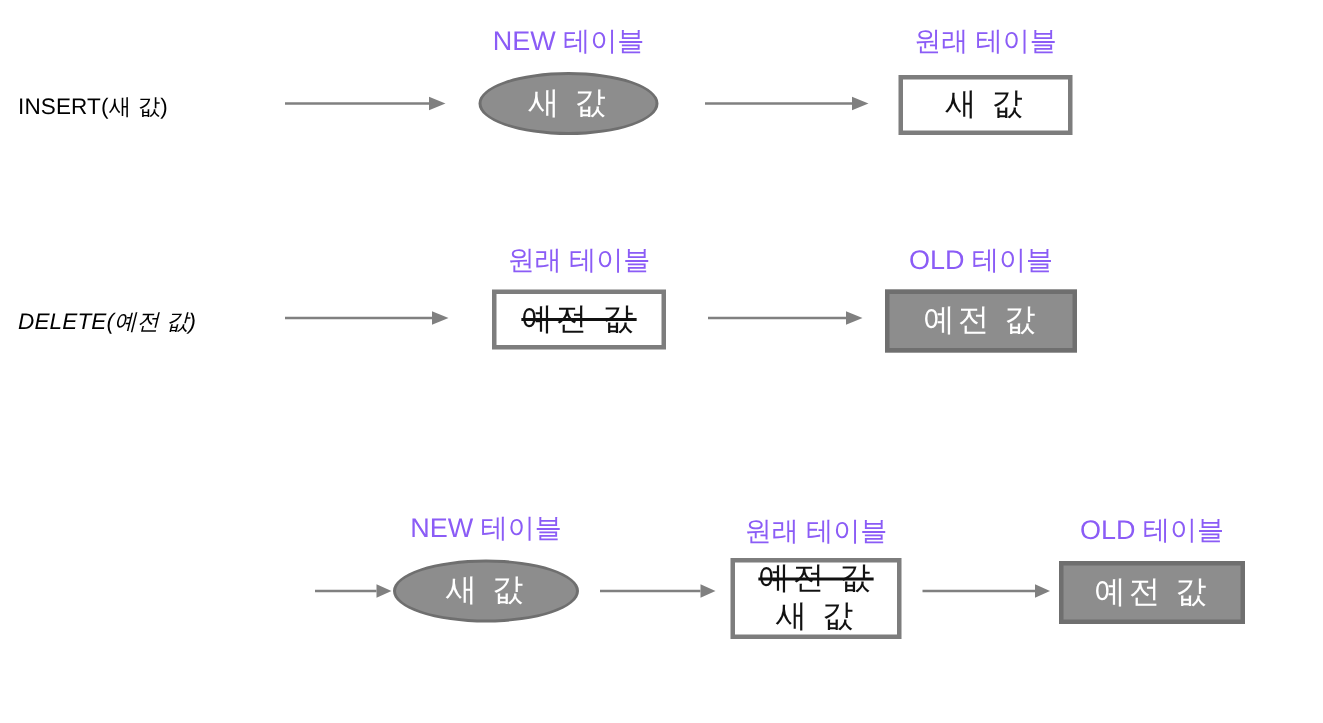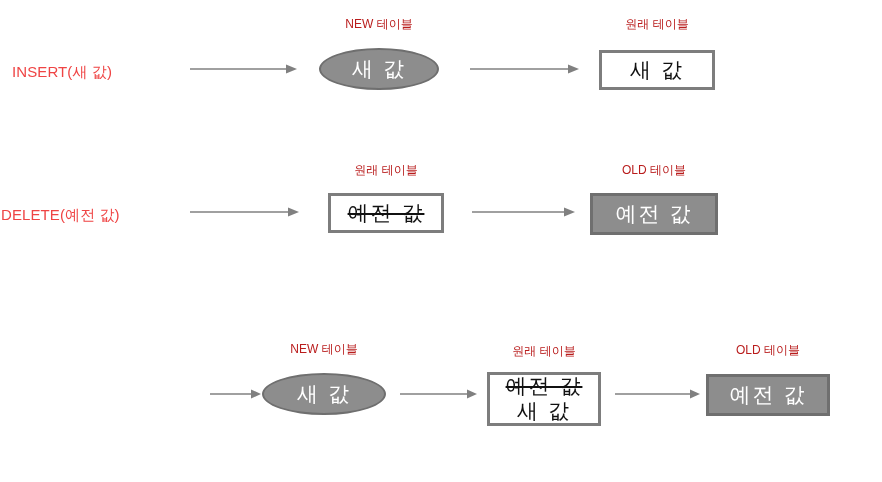--- a/index.html
+++ b/index.html
@@ -20,31 +20,31 @@
     height: 482px;
     background: #ffffff;
     overflow: hidden;
   }
 
   
   .op-label {
     position: absolute;
     font-size: 15px;
     line-height: 1;
-    color: #ef4444;
+    color: #000000;
     white-space: nowrap;
     letter-spacing: 0.1px;
   }
 
   
   .node-caption {
     position: absolute;
-    font-size: 12px;
+    font-size: 18px;
     line-height: 1;
-    color: #b91c1c;
+    color: #8b5cf6;
     white-space: nowrap;
     text-align: center;
     transform: translateX(-50%);
   }
 
   
   .ellipse-node {
     position: absolute;
     transform: translateX(-50%);
     border-radius: 50%;
@@ -119,21 +119,21 @@
       <polygon points="98,1.5 109,6 98,10.5" fill="#808080"></polygon>
     </svg>
   </div>
 
   <div class="node-caption" style="left:657px; top:18px;">원래 테이블</div>
 
   <div class="rect-node" style="left:657px; top:50px; width:116px; height:40px;">
     <span class="rect-line">새 값</span>
   </div>
 
-  <div class="op-label" style="left:1px; top:207px;">DELETE(예전 값)</div>
+  <div class="op-label" style="left:12px; top:207px;font-style:italic;">DELETE(예전 값)</div>
 
   <div class="arrow" style="left:190px; top:206px;">
     <svg width="110" height="12" viewBox="0 0 110 12" aria-hidden="true">
       <line x1="0" y1="6" x2="98" y2="6" stroke="#808080" stroke-width="1.6"></line>
       <polygon points="98,1.5 109,6 98,10.5" fill="#808080"></polygon>
     </svg>
   </div>
 
   <div class="node-caption" style="left:386px; top:164px;">원래 테이블</div>
 

